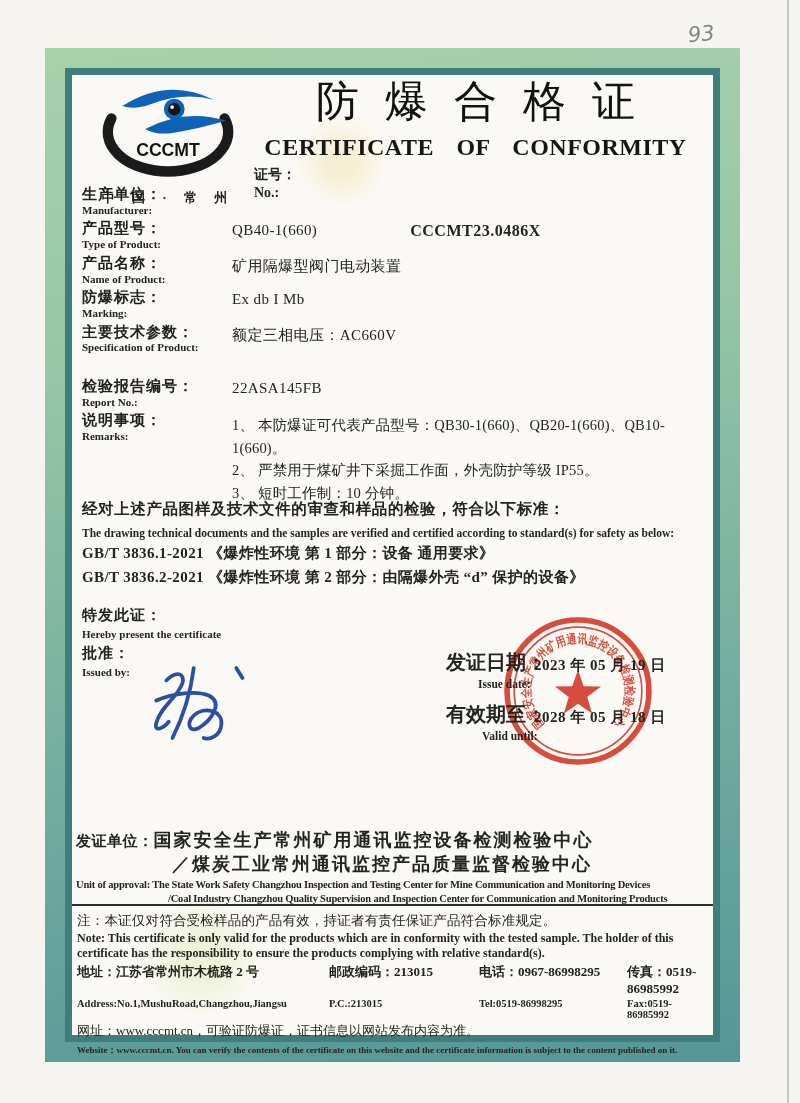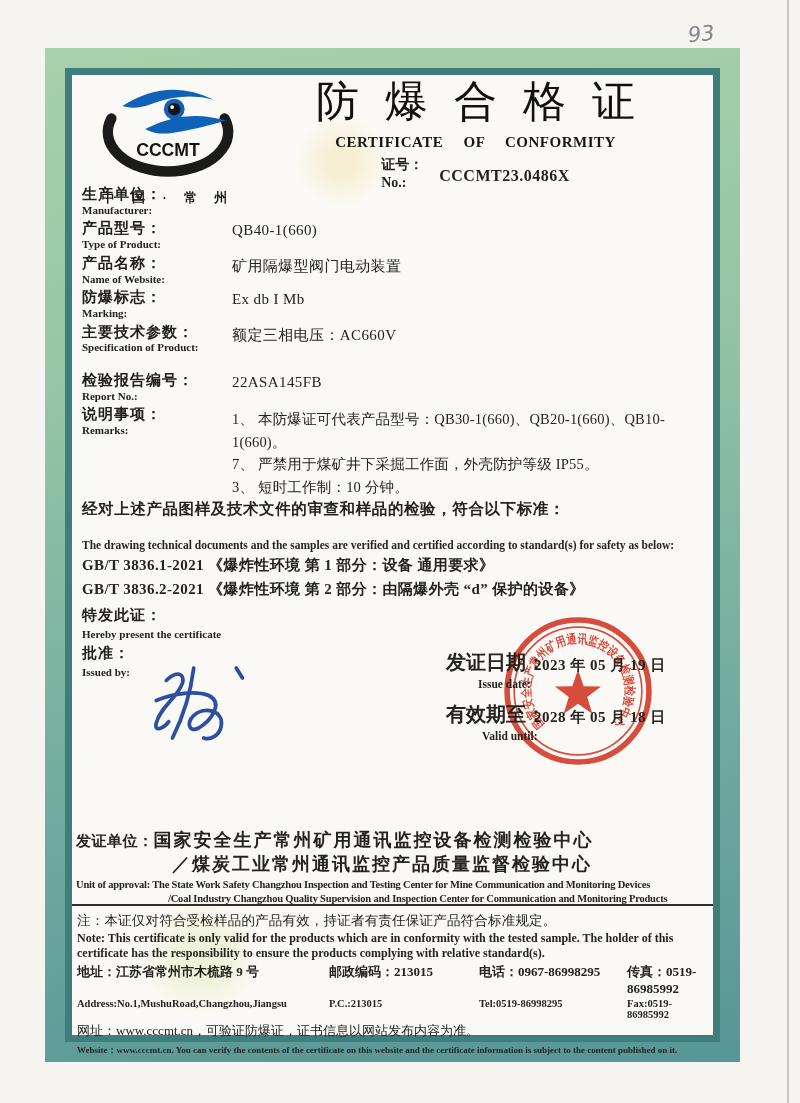--- a/index.html
+++ b/index.html
@@ -26,37 +26,37 @@
       radial-gradient(circle at 42% 9%, rgba(240,226,170,.45) 0 14px, transparent 46px),
       radial-gradient(circle at 20% 92%, rgba(225,235,190,.5) 0 20px, transparent 60px),
       #fbf9f5;
     padding:0 12px;
   }
   
   .logo-block{position:absolute;left:12px;top:2px;width:168px;text-align:center;}
   .logo-region{font-size:13px;font-weight:bold;letter-spacing:7px;margin-top:0;color:#1c1c1c;}
   .title-block{position:absolute;left:182px;right:16px;top:-2px;text-align:center;}
   .title-zh{font-size:43px;letter-spacing:26px;margin-left:26px;color:#111;font-weight:500;white-space:nowrap;}
-  .title-en{font-size:15px;font-weight:bold;word-spacing:16px;letter-spacing:.5px;margin-top:3px;color:#161616;}
-  .certno-row{margin-top:5px;display:flex;justify-content:center;gap:16px;}
+  .title-en{font-size:24px;font-weight:bold;word-spacing:16px;letter-spacing:.5px;margin-top:3px;color:#161616;}
+  .certno-row{margin-top:5px;display:flex;justify-content:center;gap:16px;flex-direction:column;}
   .certno-labels{text-align:left;font-weight:bold;font-size:14px;line-height:1.3;}
   .certno-value{font-size:16px;font-weight:bold;letter-spacing:.5px;align-self:center;padding-top:4px;}
   
   .fields{position:absolute;left:10px;right:8px;top:110px;}
   .field-row{display:flex;margin-bottom:3px;}
   .f-lbl{width:150px;flex:none;}
   .lz{font-size:15px;font-weight:bold;letter-spacing:1px;line-height:1.25;color:#21211b;white-space:nowrap;}
   .le{font-size:11px;font-weight:bold;line-height:1.15;color:#23231e;}
   .f-val{font-size:15px;padding-top:3px;letter-spacing:.4px;}
-  .report-row{margin-top:17px;}
+  .report-row{margin-top:23px;}
   .remark-item{font-size:14.5px;line-height:1.55;letter-spacing:.2px;}
   
   .standards{position:absolute;left:10px;right:6px;top:424px;}
   .std-intro-zh{font-size:15.5px;font-weight:bold;letter-spacing:.6px;}
-  .std-intro-en{font-size:11.5px;font-weight:bold;margin-top:19px;}
+  .std-intro-en{font-size:11.5px;font-weight:bold;margin-top:7px;}
   .std-item{font-size:15px;font-weight:bold;margin-top:5px;letter-spacing:.4px;}
   
   .present{position:absolute;left:10px;top:531px;}
   .present-zh,.approve-zh{font-size:15px;font-weight:bold;letter-spacing:1px;}
   .present-en,.approve-en{font-size:11px;font-weight:bold;margin-top:3px;}
   .approve-zh{margin-top:4px;}
   .signature{position:absolute;left:58px;top:588px;z-index:3;}
   .dates{position:absolute;left:366px;top:570px;width:290px;height:190px;z-index:2;}
   .d-lbl{position:absolute;font-size:20px;font-weight:bold;white-space:nowrap;}
   .d-en{position:absolute;font-size:11.5px;font-weight:bold;white-space:nowrap;}
@@ -128,21 +128,21 @@
       <div class="field-row">
         <div class="f-lbl">
             <div class="lz">产品型号：</div>
             <div class="le">Type of Product:</div>
           </div>
         <div class="f-val">QB40-1(660)</div>
       </div>
       <div class="field-row">
         <div class="f-lbl">
             <div class="lz">产品名称：</div>
-            <div class="le">Name of Website:</div>
+            <div class="le">Name of Product:</div>
           </div>
         <div class="f-val">矿用隔爆型阀门电动装置</div>
       </div>
       <div class="field-row">
         <div class="f-lbl">
             <div class="lz">防爆标志：</div>
             <div class="le">Marking:</div>
           </div>
         <div class="f-val">Ex db I Mb</div>
       </div>
@@ -160,21 +160,21 @@
           </div>
         <div class="f-val">22ASA145FB</div>
       </div>
       <div class="field-row">
         <div class="f-lbl">
             <div class="lz">说明事项：</div>
             <div class="le">Remarks:</div>
           </div>
         <div class="f-val">
           <div class="remark-item">1、 本防爆证可代表产品型号：QB30-1(660)、QB20-1(660)、QB10-1(660)。</div>
-          <div class="remark-item">7、 严禁用于煤矿井下采掘工作面，外壳防护等级 IP55。</div>
+          <div class="remark-item">2、 严禁用于煤矿井下采掘工作面，外壳防护等级 IP55。</div>
           <div class="remark-item">3、 短时工作制：10 分钟。</div>
         </div>
       </div>
     </div>
 
     <div class="standards">
       <div class="std-intro-zh">经对上述产品图样及技术文件的审查和样品的检验，符合以下标准：</div>
       <div class="std-intro-en">The drawing technical documents and the samples are verified and certified according to standard(s) for safety as below:</div>
       <div class="std-item">GB/T 3836.1-2021 《爆炸性环境 第 1 部分：设备 通用要求》</div>
       <div class="std-item">GB/T 3836.2-2021 《爆炸性环境 第 2 部分：由隔爆外壳 “d” 保护的设备》</div>
@@ -223,21 +223,21 @@
       <div class="au-en"><span>Unit of approval:</span> <span>The State Work Safety Changzhou Inspection and Testing Center for Mine Communication and Monitoring Devices</span></div>
       <div class="au-en au-en2">/Coal Industry Changzhou Quality Supervision and Inspection Center for Communication and Monitoring Products</div>
     </div>
 
     <div class="rule"></div>
 
     <div class="notes">
       <div class="note-zh">注：本证仅对符合受检样品的产品有效，持证者有责任保证产品符合标准规定。</div>
       <div class="note-en">Note:  This certificate is only valid for the products which are in conformity with the tested sample. The holder of this certificate has the responsibility to ensure the products complying with relative standard(s).</div>
       <div class="contact-row zh">
-        <div class="c-addr">地址：江苏省常州市木梳路 9 号</div>
+        <div class="c-addr">地址：江苏省常州市木梳路 2 号</div>
         <div class="c-pc">邮政编码：213015</div>
         <div class="c-tel">电话：0967-86998295</div>
         <div class="c-fax">传真：0519-86985992</div>
       </div>
       <div class="contact-row en">
         <div class="c-addr">Address:No.1,MushuRoad,Changzhou,Jiangsu</div>
         <div class="c-pc">P.C.:213015</div>
         <div class="c-tel">Tel:0519-86998295</div>
         <div class="c-fax">Fax:0519-86985992</div>
       </div>

